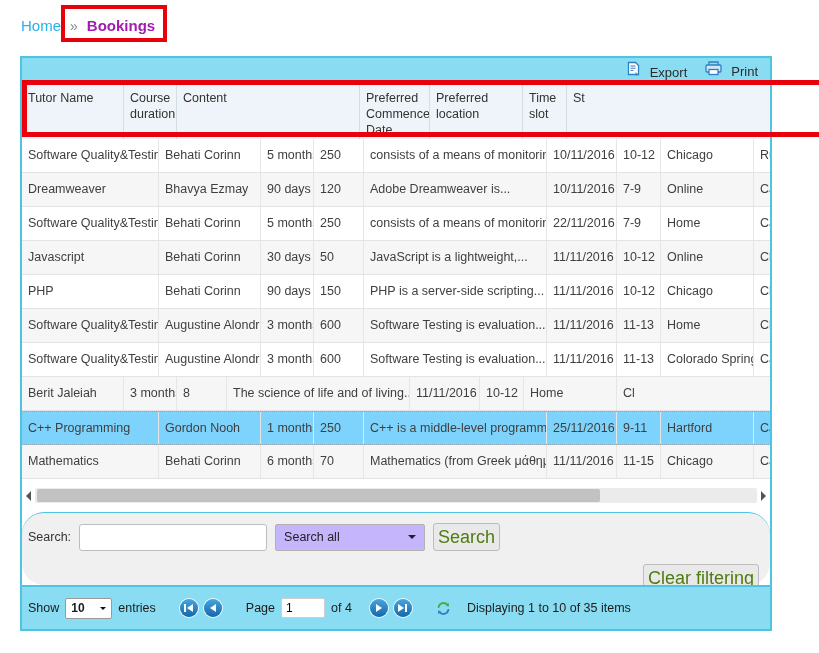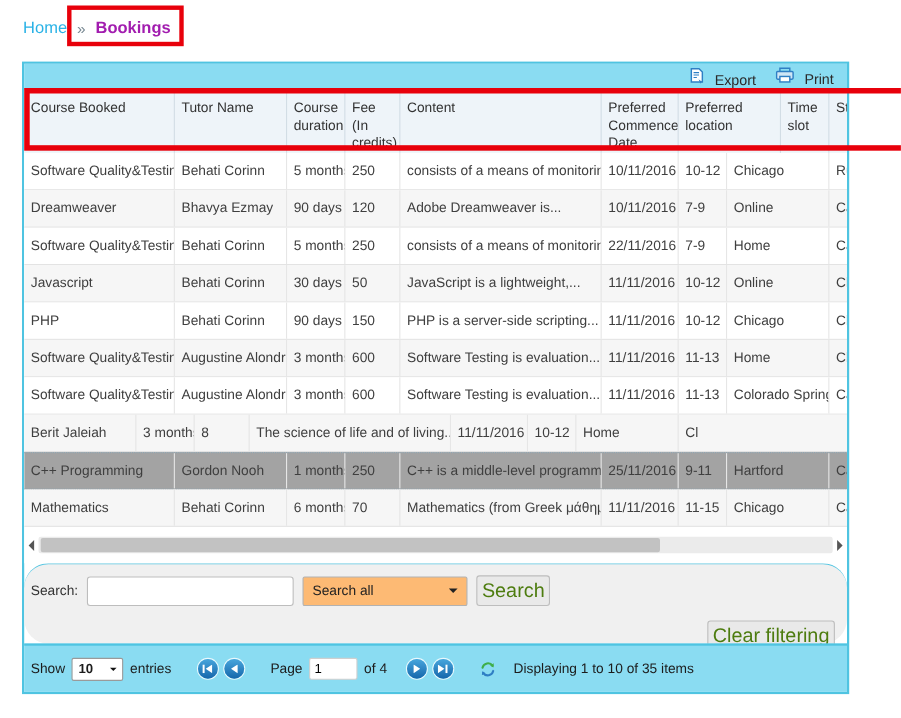--- a/index.html
+++ b/index.html
@@ -27,41 +27,41 @@
              justify-content:flex-end; gap:18px; padding-right:12px; }
   .tool-btn { display:flex; align-items:flex-end; gap:9px; font-size:13px; color:#2b2b2b; cursor:pointer; }
 
   
   .tbl { flex:none; height:397px; overflow:hidden; background:#fff; }
   .thead { display:flex; width:795px; height:57px; background:#eef4f9; }
   .hcell { padding:8px 6px; font-size:12.5px; line-height:1.28; color:#333;
            border-right:1px solid #d2dde5; overflow:hidden; }
   .trow { display:flex; width:795px; height:34px; background:#fff; border-bottom:1px solid #e3e3e3; }
   .trow.alt { background:#f6f6f6; }
-  .trow.selected { background:#a3a3a3; border-top:1px dotted #8fa5b2; border-bottom:1px dotted #8fa5b2; }
+  .trow.selected { background:#7dd3fc; border-top:1px dotted #8fa5b2; border-bottom:1px dotted #8fa5b2; }
   .cell { padding:0 6px; font-size:12.5px; line-height:32px; color:#3f3f3f;
           white-space:nowrap; overflow:hidden; border-right:1px solid #e6e6e6; }
   .c0{width:137px}.c1{width:102px}.c2{width:53px}.c3{width:50px}.c4{width:183px}
   .c5{width:70px}.c6{width:44px}.c7{width:93px}.c8{width:63px;border-right:none}
 
   
   .hscroll { flex:none; height:33px; display:flex; align-items:center; padding:0 4px; background:#fff; }
   .sb-arrow { width:0; height:0; border:5px solid transparent; flex:none; cursor:pointer; }
   .sb-arrow.left  { border-right-color:#555; border-left-width:0; }
   .sb-arrow.right { border-left-color:#555; border-right-width:0; }
   .sb-track { flex:1; height:15px; margin:0 4px; background:#ebebeb; border-radius:2px; position:relative; cursor:pointer; }
   .sb-thumb { position:absolute; left:2px; top:1px; height:13px; width:78%; background:#c2c2c2; border-radius:2px; cursor:grab; }
 
   
   .filter { flex:none; height:73px; background:#f0f0f0; border-top:1px solid #4fc4e1; padding:10px 6px 0 6px;border-radius:22px; }
   .search-row { display:flex; align-items:center; gap:8px; }
   .search-label { font-size:12.5px; color:#333; }
   .search-input { width:188px; height:27px; border:1px solid #bdbdbd; border-radius:3px;
                   font-size:12.5px; padding:0 6px; background:#fff; outline:none; }
-  .fake-select { width:150px; height:27px; background:#fdba74; border:1px solid #b2b2b2; border-radius:2px;
+  .fake-select { width:150px; height:27px; background:#c4b5fd; border:1px solid #b2b2b2; border-radius:2px;
                  display:flex; align-items:center; justify-content:space-between; padding:0 8px;
                  font-size:12.5px; color:#222; cursor:pointer; }
   .caret { width:0; height:0; border:4px solid transparent; border-top-color:#222; margin-top:4px; }
   .btn { height:28px; padding:0 4px; background:#e9e9e9; border:1px solid #bdbdbd; border-radius:3px;
          font-size:18px; color:#4d7c0f; font-family:inherit; cursor:pointer; }
   .clear-row { display:flex; justify-content:flex-end; margin-top:13px; padding-right:5px; }
 
   
   .pagebar { flex:1; background:#8adcf2; border-top:2px solid #4fc4e1; display:flex; align-items:center;
              padding:0 6px; font-size:12.5px; color:#1c1c1c; gap:6px; }
@@ -106,24 +106,22 @@
             <rect x="1" y="4" width="15" height="7" rx="1" fill="#cfe6f5" stroke="#2f7fc4" stroke-width="1.3"></rect>
             <rect x="4" y="8.5" width="9" height="5" fill="#fff" stroke="#2f7fc4" stroke-width="1.3"></rect>
           </svg>
       </span>
       <span>Print</span>
     </div>
   </div>
 
   <div class="tbl">
     <div class="thead">
-      <div class="hcell c0">Course Booked</div>
       <div class="hcell c1">Tutor Name</div>
       <div class="hcell c2">Course duration</div>
-      <div class="hcell c3">Fee (In credits)</div>
       <div class="hcell c4">Content</div>
       <div class="hcell c5">Preferred Commence Date</div>
       <div class="hcell c7">Preferred location</div>
       <div class="hcell c6">Time slot</div>
       <div class="hcell c8">St</div>
     </div>
     <div>
         <div class="trow">
       <div class="cell c0">Software Quality&amp;Testing</div>
       <div class="cell c1">Behati Corinn</div>

